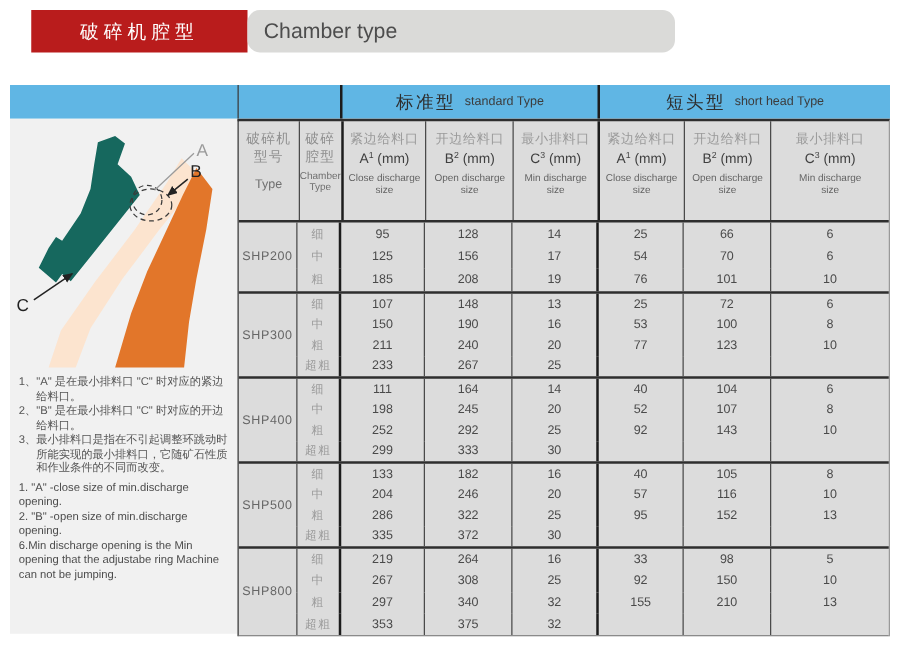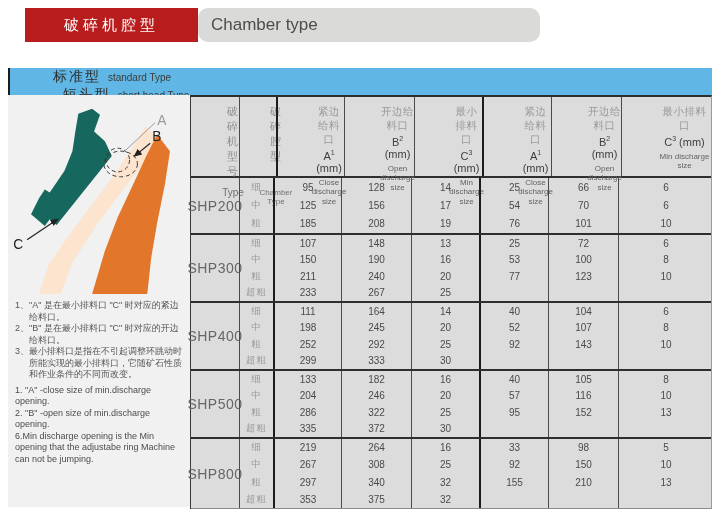--- a/index.html
+++ b/index.html
@@ -10,21 +10,21 @@
   
   .title-zh { position:absolute; left:25px; top:8px; width:173px; height:34px;
               background:#b91c1c; color:#fff; font-size:15px; letter-spacing:4px;
               display:flex; align-items:center; justify-content:center; }
   .title-en { position:absolute; left:198px; top:8px; width:342px; height:34px;
               background:#dadad8; color:#4d4d4d; font-size:17px;
               display:flex; align-items:center; padding-left:13px;border-radius:10px; }
 
   
   .table { position:absolute; left:8px; top:68px; width:704px; }
-  .band { display:flex; height:27px; background:#60b6e4;flex-direction:column; }
+  .band { display:flex; height:27px; background:#60b6e4; }
   .band-illus { width:182px; }
   .band-mc { width:82px; border-left:1px solid #3a3a3a; }
   .band-sec { display:flex; align-items:center; justify-content:center;
               border-left:2px solid #1c1c1c; gap:7px; }
   .band-std { width:206px; }
   .band-short { width:234px; }
   .band-zh { font-size:14px; color:#2e2e2e; letter-spacing:2px; }
   .band-en { font-size:10px; color:#3c3c3c; }
 
   .lower { display:flex; }
@@ -43,35 +43,35 @@
           border-top:2px solid #2e2e2e; border-right:1px solid #9a9a9a; }
   .bl  { border-left:1px solid #4a4a4a; }
   .blk { border-left:2px solid #1c1c1c; }
   .c-model   { width:48px; }
   .c-chamber { width:34px; }
   .c-v1 { width:68px; } .c-v2 { width:70px; } .c-v3 { width:68px; }
   .c-v4 { width:69px; } .c-v5 { width:70px; } .c-v6 { width:95px; }
 
   .header-row { display:flex; height:81px; border-bottom:2px solid #2e2e2e; }
   .hcell { display:flex; flex-direction:column; align-items:center;
-           justify-content:flex-start; padding-top:7px; text-align:center;padding-left:36px; }
+           justify-content:flex-start; padding-top:7px; text-align:center; }
   .h-zh    { font-size:11px; color:#8f8f8f; line-height:15px; letter-spacing:1px; }
   .h-en-lg { font-size:10px; color:#707070; margin-top:8px; }
   .h-en-sm { font-size:8px;  color:#707070; line-height:9px; }
   .h-chzh  { font-size:10.5px; color:#9a9a9a; line-height:14px; letter-spacing:0.5px; }
   .h-sym   { font-size:11px; color:#3f3f3f; margin:3px 0 4px; }
   .h-sym sup { font-size:7px; }
   .h-eng   { font-size:8px; color:#636363; line-height:9.5px; }
-  .hcell.c-chamber .h-en-sm { margin-top:24px; }
+  .hcell.c-chamber .h-en-sm { margin-top:2px; }
   .hcell.c-chamber .h-en-sm + .h-en-sm { margin-top:0; }
 
   .group { display:flex; border-bottom:2px solid #2e2e2e; }
   .grid .group:last-child { border-bottom:1px solid #8a8a8a; }
   .model-cell { display:flex; align-items:center; justify-content:center;
-                font-size:14px; color:#666; letter-spacing:0.5px; }
+                font-size:10px; color:#666; letter-spacing:0.5px; }
   .rows { flex:1; display:flex; flex-direction:column; }
   .trow { flex:1; display:flex; }
   .tcell { display:flex; align-items:center; justify-content:center;
            font-size:10px; color:#4a4a4a; }
   .chamber-cell { font-size:9.5px; color:#9a9a9a; letter-spacing:1px; }
 </style>
 </head>
 <body>
 
 <div class="page">

